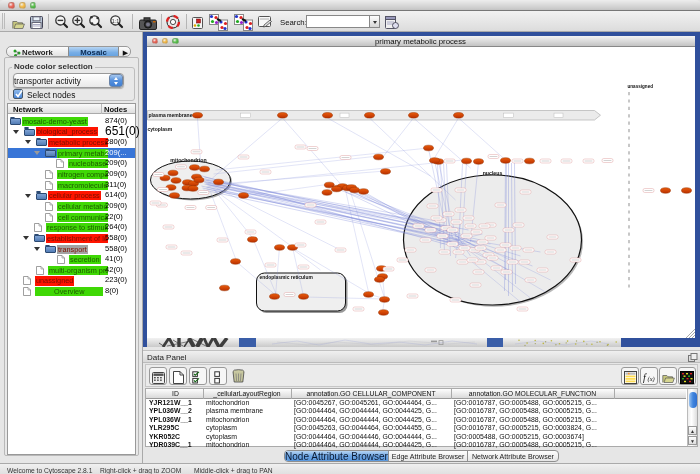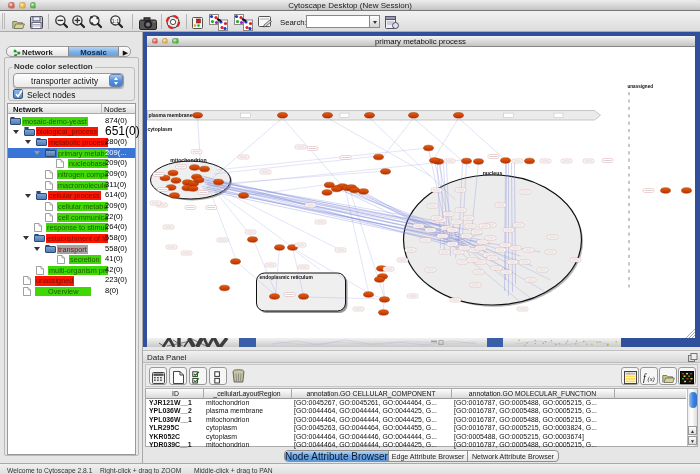--- a/index.html
+++ b/index.html
@@ -4,21 +4,20 @@
 body { font-family:"Liberation Sans",sans-serif; }
 #app { position:relative; width:700px; height:474px; background:#e3e3e3; overflow:hidden; font-family:"Liberation Sans",sans-serif; }
 .abs { position:absolute; }
 </style></head><body>
 <div id="app">
 
 <div class="abs" style="left:0;top:0;width:700px;height:11px;background:linear-gradient(#ededed,#cdcdcd 80%,#c2c2c2);border-bottom:1px solid #777;border-radius:4px 4px 0 0">
   <div style="position:absolute;left:8.0px;top:2.2px;width:6.8px;height:6.8px;border-radius:50%;background:radial-gradient(circle at 35% 30%, #fff8 0%, #ec6a5e 45%, #d3462e 100%);border:0.5px solid #9996"></div>
       <div style="position:absolute;left:18.8px;top:2.2px;width:6.8px;height:6.8px;border-radius:50%;background:radial-gradient(circle at 35% 30%, #fff8 0%, #f5bf4f 45%, #de9b2d 100%);border:0.5px solid #9996"></div>
       <div style="position:absolute;left:29.6px;top:2.2px;width:6.8px;height:6.8px;border-radius:50%;background:radial-gradient(circle at 35% 30%, #fff8 0%, #61c554 45%, #37a02c 100%);border:0.5px solid #9996"></div>
-  <div class="abs" style="left:0;top:1px;width:700px;text-align:center;font-size:8px;color:#222">Cytoscape Desktop (New Session)</div>
 </div>
 
 <div class="abs" style="left:0;top:11px;width:700px;height:21px;background:linear-gradient(#f2f2f2,#dcdcdc);border-bottom:1px solid #aaa">
   <div class="abs" style="left:2px;top:2px;width:3px;height:16px;border-left:1px solid #bbb;border-right:1px solid #bbb"></div>
   <div class="abs" style="left:12px;top:5px"><svg width="13" height="11" viewBox="0 0 13 11">
           <path d="M0.8 9.5 L0.8 2.5 L4.8 2.5 L6 3.8 L10.5 3.8 L10.5 5" fill="#c8c87e" stroke="#555" stroke-width="0.7"></path>
           <path d="M2 9.5 L3.6 5 L12.4 5 L10.8 9.5 Z" fill="#d6d690" stroke="#555" stroke-width="0.7"></path>
         </svg></div>
   <div class="abs" style="left:30px;top:4px"><svg width="13" height="13" viewBox="0 0 13 13">
           <rect x="0.5" y="0.5" width="12" height="12" rx="1" fill="#b9c6d6" stroke="#445"></rect>
@@ -131,38 +130,38 @@
     <div class="abs" style="left:61px;top:0;width:51px;height:11px;background:linear-gradient(#b7d5f3,#78aee6 50%,#5f9ddd);border-left:1px solid #8a8a8a;border-right:1px solid #8a8a8a;text-align:center;font-size:7.8px;font-weight:bold;color:#0a2a52;line-height:11px">Mosaic</div>
     <div class="abs" style="left:112px;top:0;width:13px;height:11px;line-height:11px;text-align:center;font-size:7px;color:#111">▶</div>
   </div>
 
   <div class="abs" style="left:4px;top:25px;width:135px;height:399px;border:1px solid #b9b9b9;border-radius:2px;background:#e8e8e8"></div>
 
   <div class="abs" style="left:8px;top:34.5px;width:127px;height:34px;border:1px solid #bdbdbd;border-radius:3px"></div>
   <div class="abs" style="left:12px;top:30px;background:#e8e8e8;padding:0 2px;font-size:8px;font-weight:bold;color:#333">Node color selection</div>
 
   <div class="abs" style="left:13px;top:41px;width:111px;height:15px;background:linear-gradient(#ffffff,#e9e9e9);border:1px solid #999;border-radius:4px;box-shadow:0 1px 1px rgba(0,0,0,0.25)">
-    <div class="abs" style="left:0;top:3px;width:84px;text-align:right;font-size:8.2px;color:#111">transporter activity</div>
+    <div class="abs" style="left:0;top:3px;width:84px;text-align:left;font-size:8.2px;color:#111">transporter activity</div>
     <div class="abs" style="right:0px;top:0px;width:14px;height:13px;background:linear-gradient(#a6c8f0,#5590dd 50%,#3f7fd4);border:1px solid #6a84a8;border-radius:3px">
       <div class="abs" style="left:3.8px;top:2px;width:0;height:0;border-left:2.7px solid transparent;border-right:2.7px solid transparent;border-bottom:3.4px solid #fff"></div>
       <div class="abs" style="left:3.8px;top:7px;width:0;height:0;border-left:2.7px solid transparent;border-right:2.7px solid transparent;border-top:3.4px solid #fff"></div>
     </div>
   </div>
 
   <div class="abs" style="left:13px;top:57px;width:10px;height:10px;background:linear-gradient(#8db8ea,#4a86d8);border:1px solid #456;border-radius:2px">
     <svg width="10" height="10" style="position:absolute;left:-0.5px;top:-1.5px">
           <path d="M2 5 L4 7.5 L8 1.5" fill="none" stroke="#fff" stroke-width="1.6"></path>
         </svg>
   </div>
   <div class="abs" style="left:27px;top:58px;font-size:8.4px;color:#111">Select nodes</div>
 
   <div class="abs" style="left:7px;top:71px;width:129px;height:352px;background:#fff;border:1px solid #999">
     <div class="abs" style="left:0;top:0;width:127px;height:10px;background:linear-gradient(#fafafa,#dfdfdf);border-bottom:1px solid #aaa">
       <div class="abs" style="left:5px;top:1px;font-size:7.6px;font-weight:bold;color:#111">Network</div>
-      <div class="abs" style="left:96px;top:1px;font-size:7.6px;font-weight:normal;color:#111">Nodes</div>
+      <div class="abs" style="left:96px;top:1px;font-size:7.6px;font-weight:bold;color:#111">Nodes</div>
       <div class="abs" style="left:93px;top:0;width:1px;height:10px;background:#bbb"></div>
     </div>
     <div class="abs" style="left:0;top:10px;width:137px;height:340px;overflow:hidden">
           <div style="position:absolute;left:2px;top:3.9px;width:10.5px;height:7px;background:linear-gradient(#7fa3d4,#527cb5);border:0.5px solid #2c4a73;border-radius:1px"></div>
           <div style="position:absolute;left:2px;top:2.7px;width:5px;height:2.2px;background:#6d94c8;border:0.5px solid #2c4a73;border-radius:1px"></div>
           <div style="position:absolute;left:14px;top:2.7px;height:9.2px;background:#3fd805;color:#1e5c00;font-size:7.3px;line-height:9.2px;padding:0 1px;white-space:nowrap;overflow:hidden;max-width:86px">mosaic-demo-yeast</div>
           <div style="position:absolute;left:97px;top:2.7px;font-size:7.6px;line-height:8.6px;color:#000;white-space:nowrap">874(0)</div>
           <div style="position:absolute;left:5px;top:15.6px;width:0;height:0;border-left:3.4px solid transparent;border-right:3.4px solid transparent;border-top:4.6px solid #333"></div>
           <div style="position:absolute;left:16px;top:14.6px;width:10.5px;height:7px;background:linear-gradient(#7fa3d4,#527cb5);border:0.5px solid #2c4a73;border-radius:1px"></div>
           <div style="position:absolute;left:16px;top:13.3px;width:5px;height:2.2px;background:#6d94c8;border:0.5px solid #2c4a73;border-radius:1px"></div>
@@ -245,21 +244,21 @@
           <svg width="8" height="9" style="position:absolute;left:15px;top:162.4px">
             <path d="M0.5 0.5 H5 L7.5 3 V8.5 H0.5 Z" fill="#fff" stroke="#888" stroke-width="0.8"></path>
             <path d="M5 0.5 L5 3 L7.5 3" fill="none" stroke="#888" stroke-width="0.6"></path>
           </svg>
           <div style="position:absolute;left:27px;top:162.4px;height:9.2px;background:#ff1400;color:#7a1000;font-size:7.3px;line-height:9.2px;padding:0 1px;white-space:nowrap;overflow:hidden;max-width:73px">unassigned</div>
           <div style="position:absolute;left:97px;top:162.4px;font-size:7.6px;line-height:8.6px;color:#000;white-space:nowrap">223(0)</div>
           <svg width="8" height="9" style="position:absolute;left:15px;top:173.1px">
             <path d="M0.5 0.5 H5 L7.5 3 V8.5 H0.5 Z" fill="#fff" stroke="#888" stroke-width="0.8"></path>
             <path d="M5 0.5 L5 3 L7.5 3" fill="none" stroke="#888" stroke-width="0.6"></path>
           </svg>
-          <div style="position:absolute;left:27px;top:173.1px;height:9.2px;background:#3fd805;color:#1e5c00;font-size:7.3px;line-height:9.2px;padding:0 13px;white-space:nowrap;overflow:hidden;max-width:73px">Overview</div>
+          <div style="position:absolute;left:27px;top:173.1px;height:9.2px;background:#3fd805;color:#1e5c00;font-size:7.3px;line-height:9.2px;padding:0 19px;white-space:nowrap;overflow:hidden;max-width:73px">Overview</div>
           <div style="position:absolute;left:97px;top:173.1px;font-size:7.6px;line-height:8.6px;color:#000;white-space:nowrap">8(0)</div>
         </div>
   </div>
 </div>
 
 <div class="abs" style="left:143px;top:32px;width:557px;height:315px;background:#8e9298">
 
   <div class="abs" style="left:0;top:0;width:557px;height:315px;background:#30509c"></div>
   <div class="abs" style="left:3.5px;top:3.5px;width:548px;height:11px;background:linear-gradient(#f4f4f4,#cfcfcf 75%,#c4c4c4);border-bottom:1px solid #888">
     <div style="position:absolute;left:5.0px;top:2.5px;width:6.4px;height:6.4px;border-radius:50%;background:radial-gradient(circle at 35% 30%, #fff8 0%, #ec6a5e 45%, #d3462e 100%);border:0.5px solid #9996"></div>

